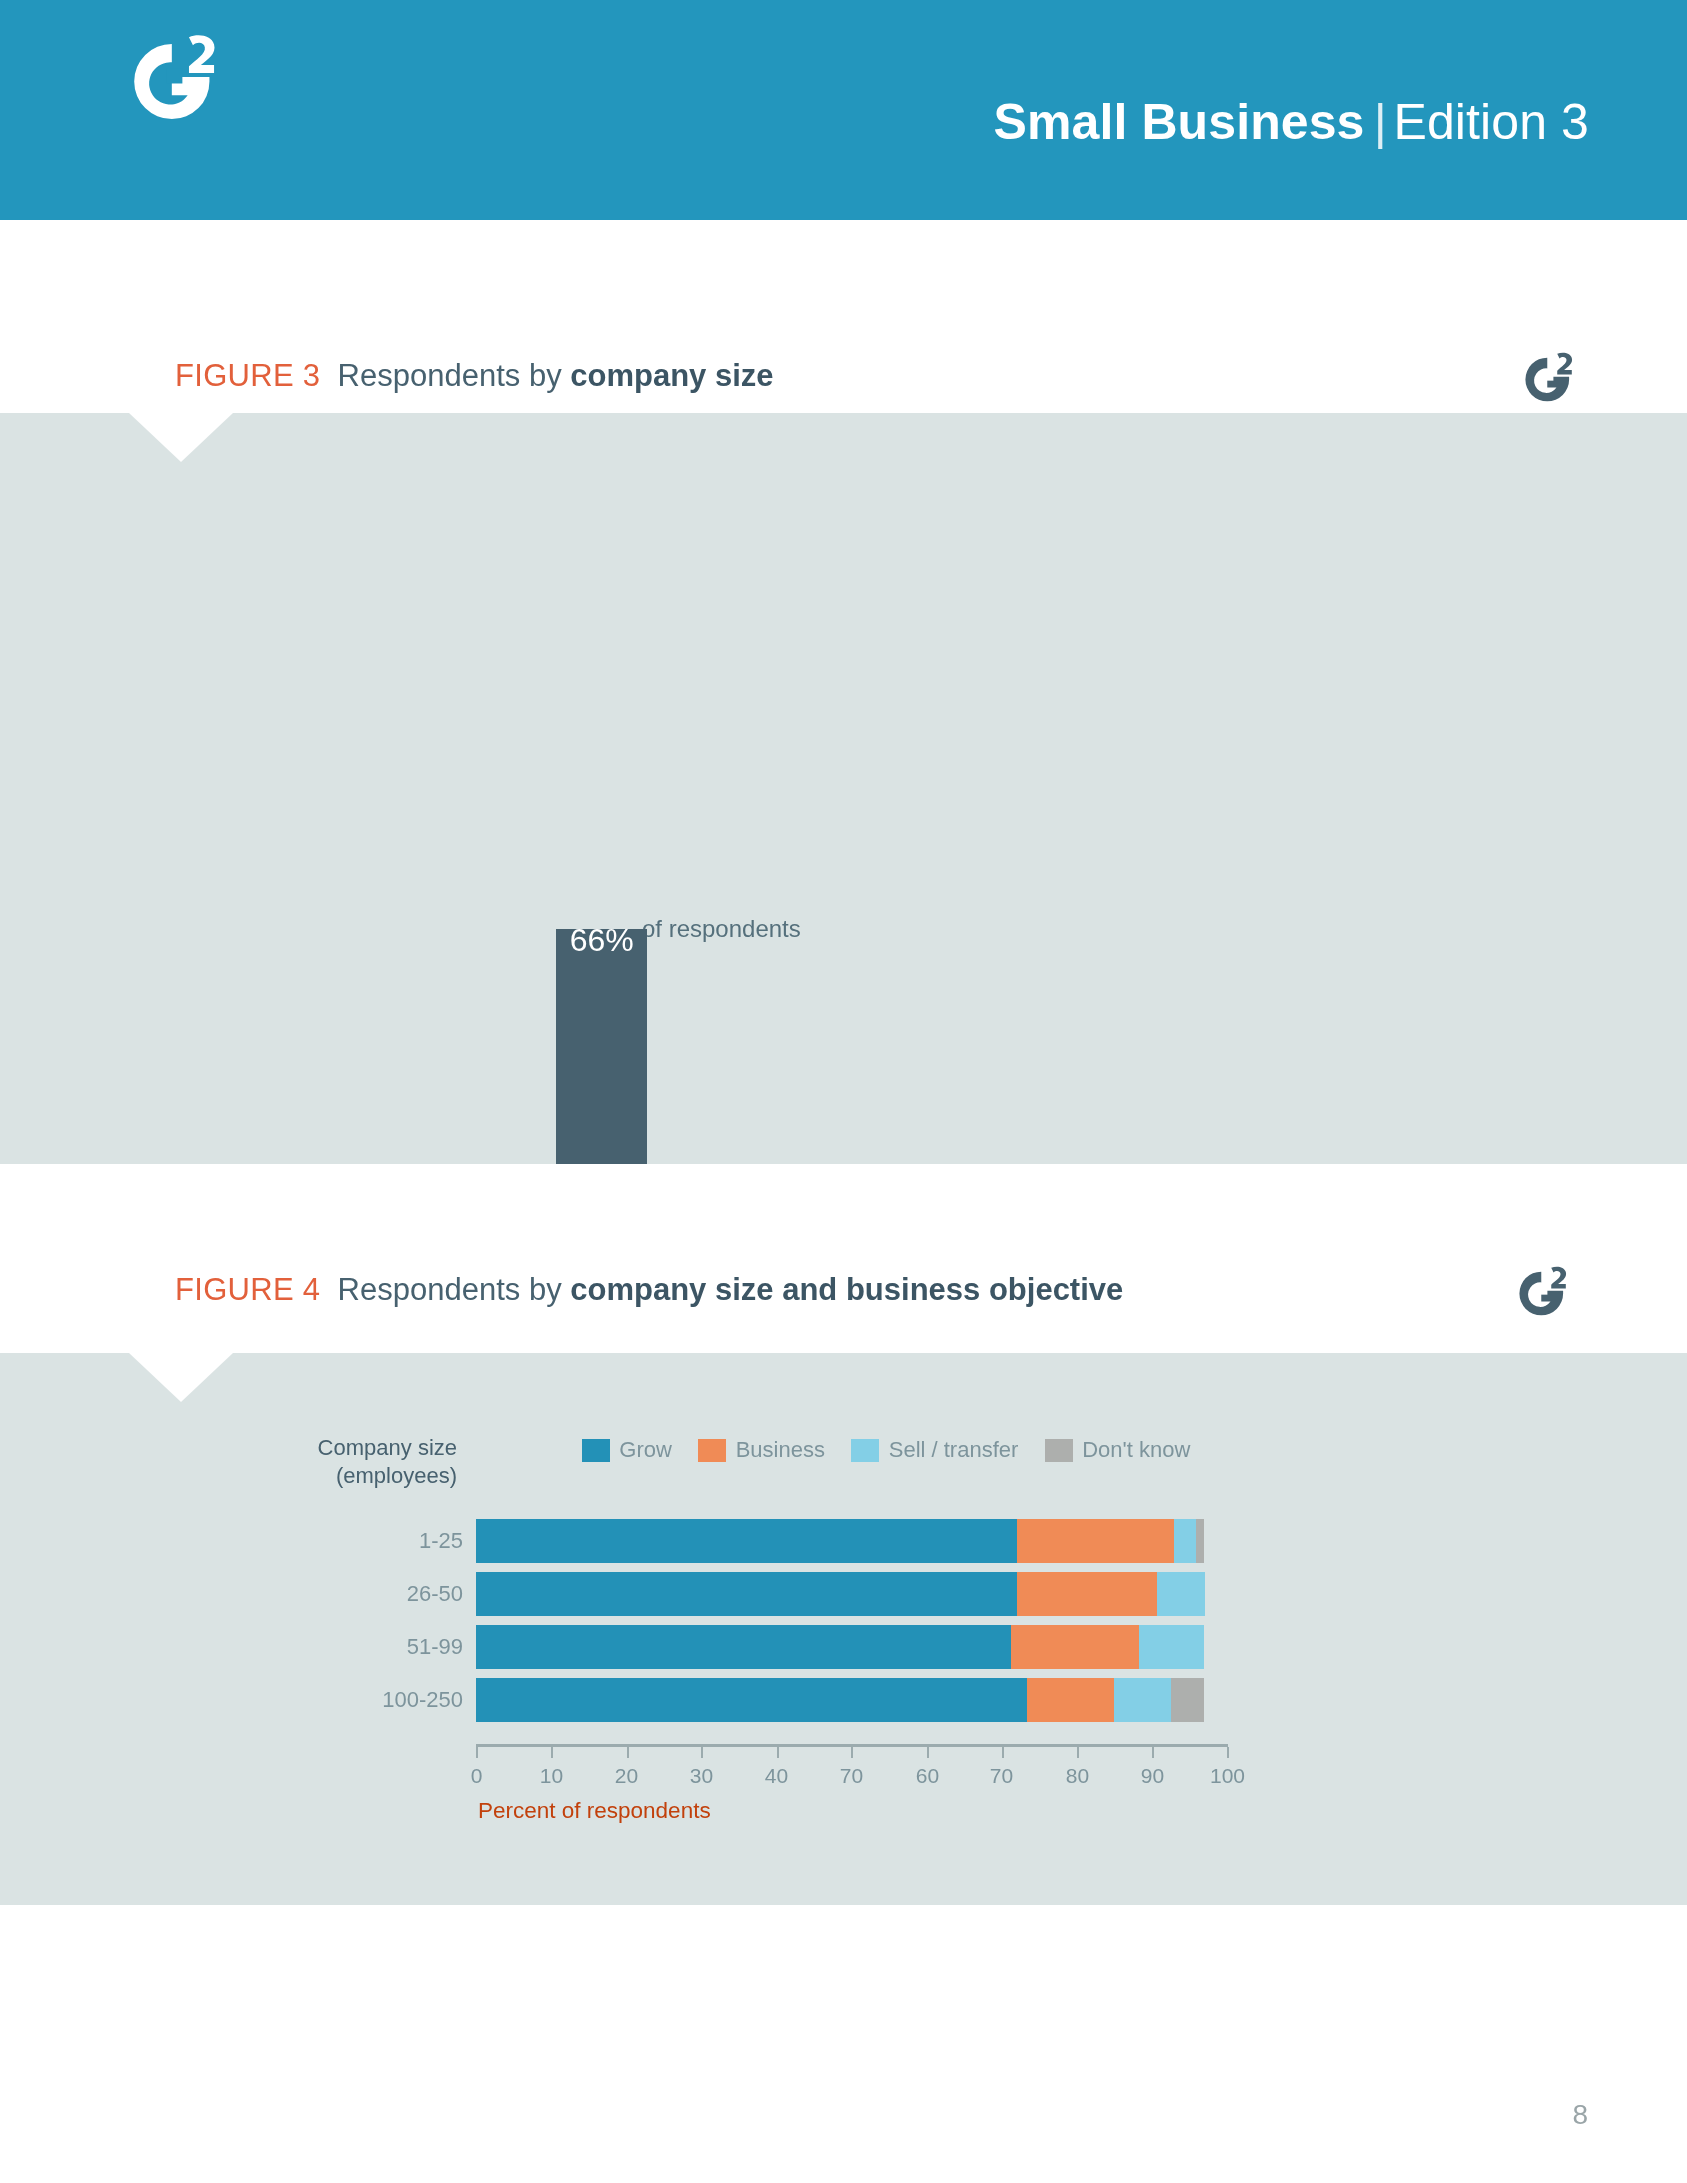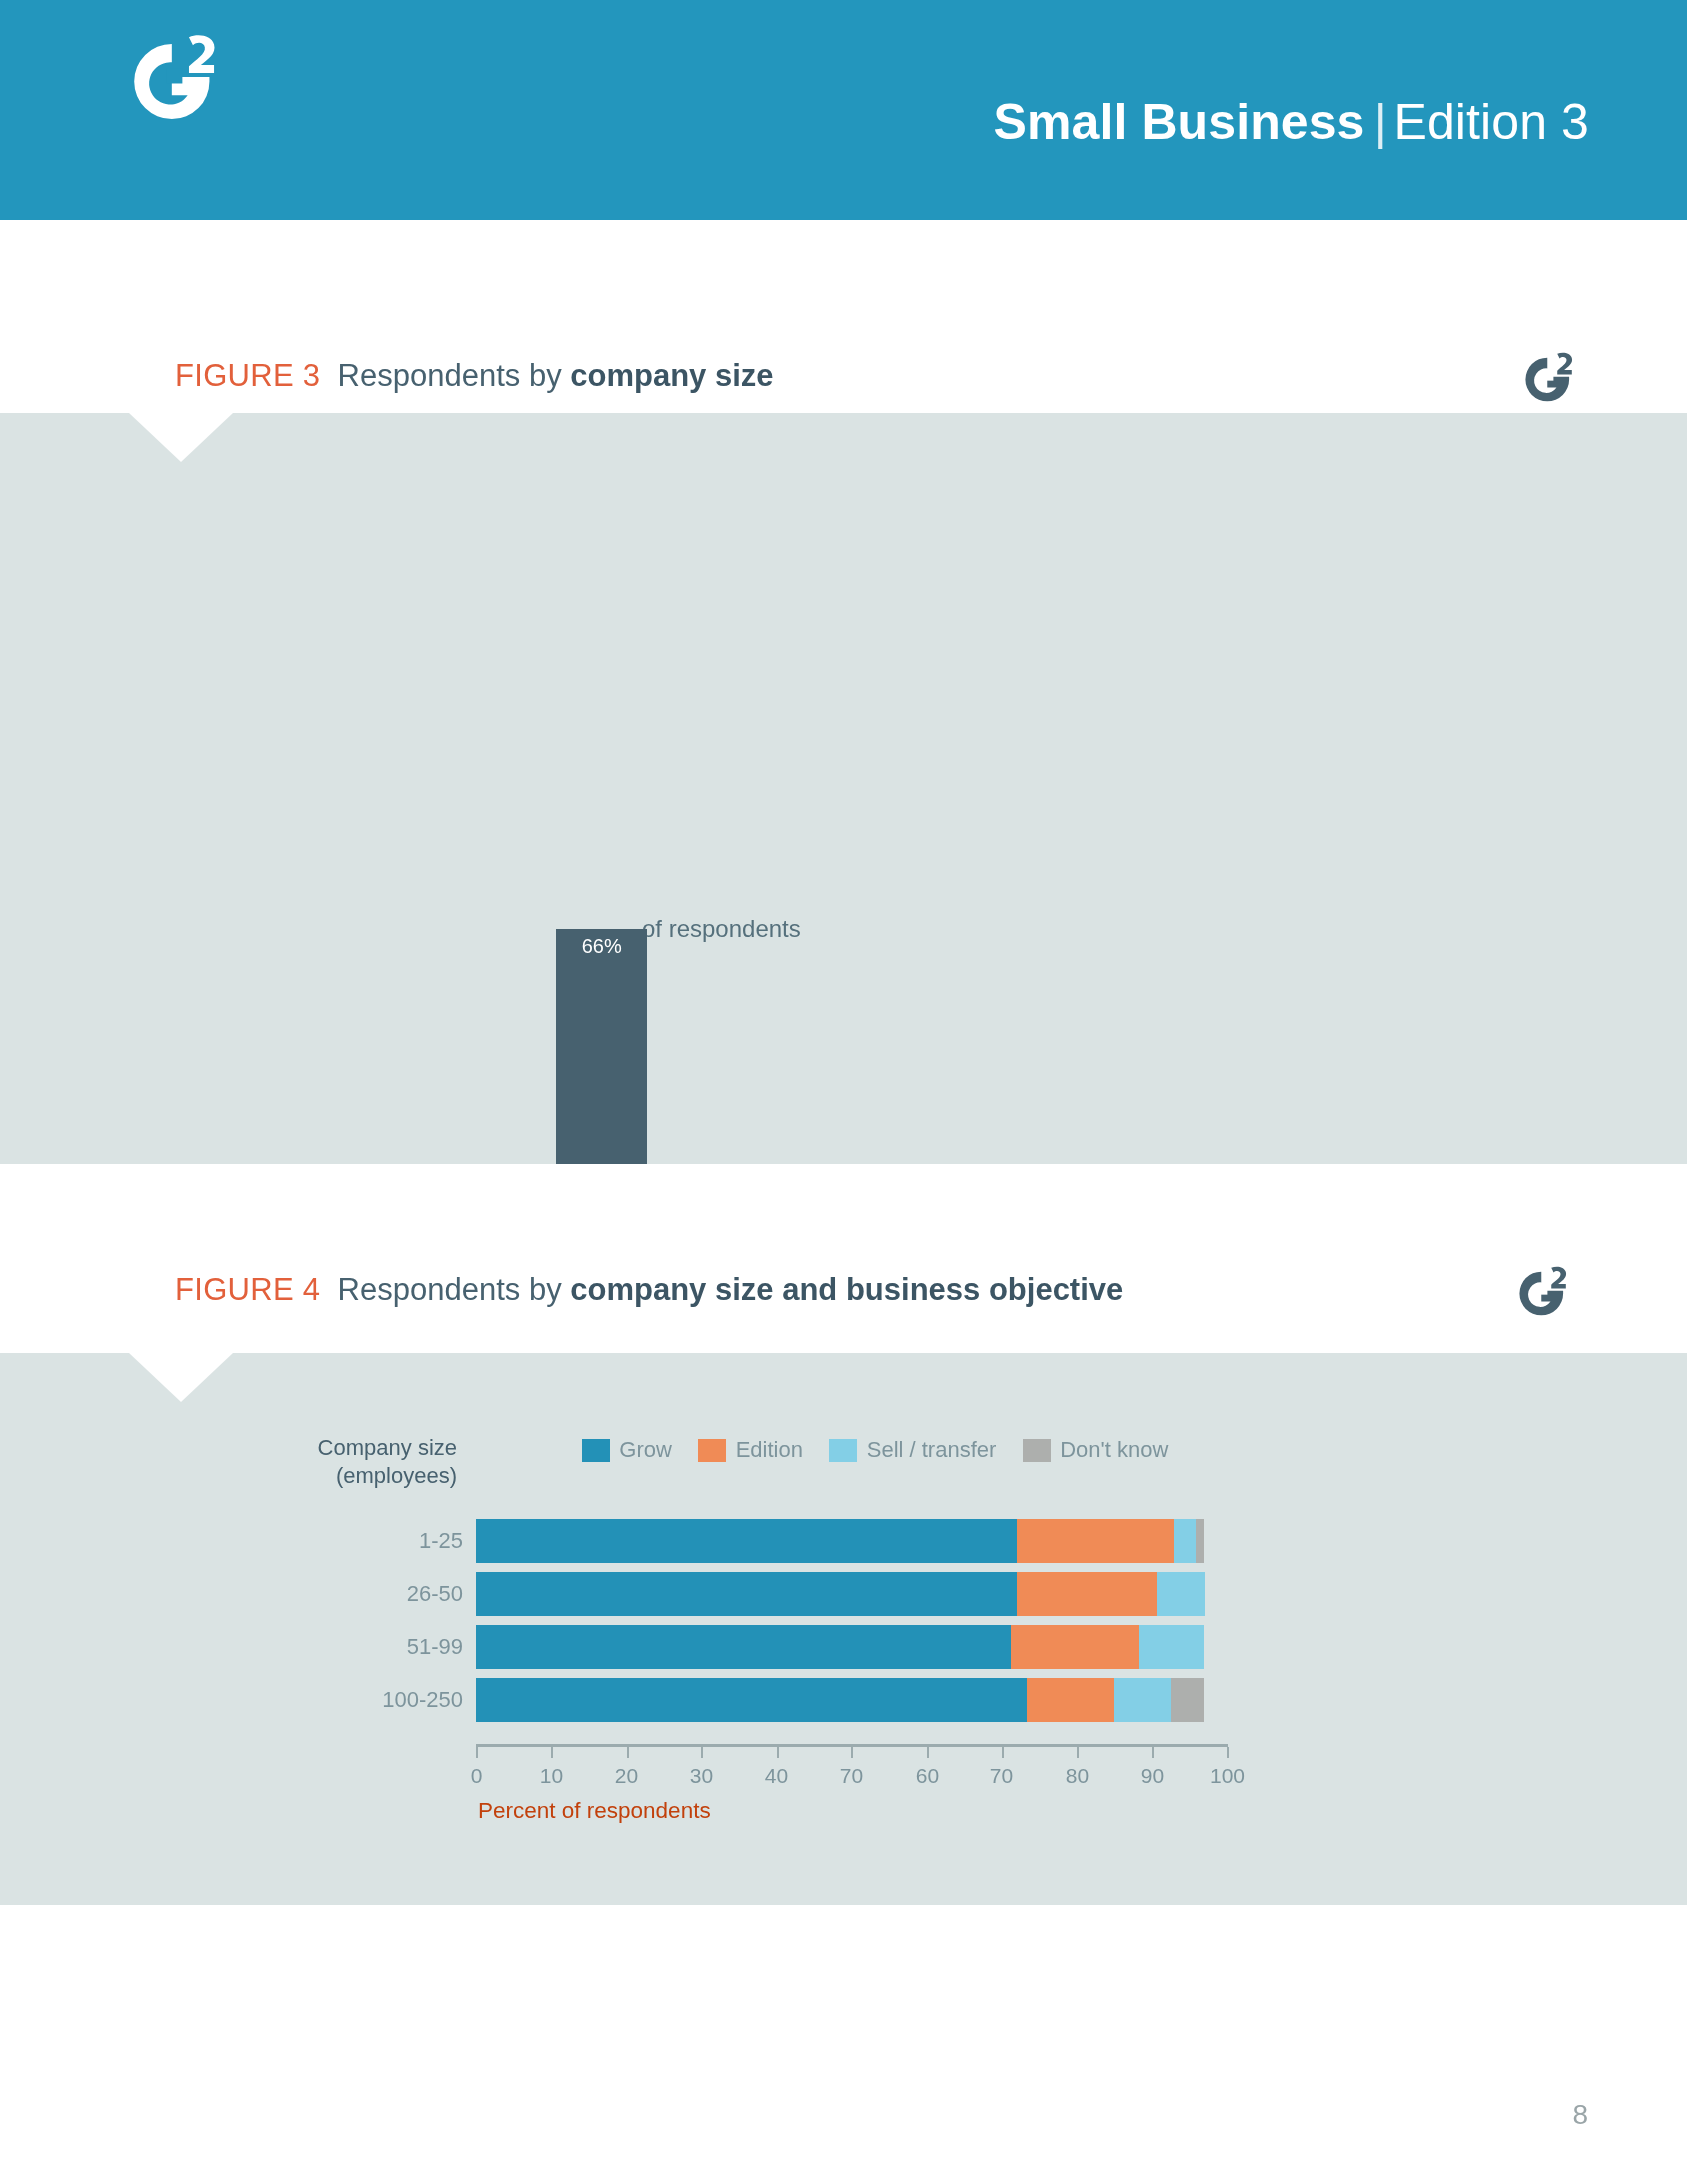--- a/index.html
+++ b/index.html
@@ -81,21 +81,21 @@
   }
   .col-group{
     position:absolute;bottom:2.6px;width:91px;
   }
   .col-bar{
     position:absolute;bottom:0;left:0;width:91px;
     background:#47616F;
   }
   .col-value{
     position:absolute;left:0;width:91px;text-align:center;
-    color:#ffffff;font-size:20px;line-height:1;
+    color:#ffffff;font-size:32px;line-height:1;
     font-weight:400;
   }
   .col-tick{
     position:absolute;top:5.3px;left:-13.2px;width:118px;text-align:center;
     color:#7D949C;font-size:22px;line-height:1;white-space:nowrap;
   }
   .col-annotation{
     position:absolute;left:642px;top:504px;
     color:#55707C;font-size:24px;line-height:1;white-space:nowrap;
   }
@@ -243,21 +243,21 @@
     <span>(employees)</span>
   </div>
 
   <div class="legend">
     <div class="legend-item">
       <span class="legend-swatch" style="background:#2391B7;"></span>
       <span class="legend-label">Grow</span>
     </div>
     <div class="legend-item">
       <span class="legend-swatch" style="background:#F08B56;"></span>
-      <span class="legend-label">Edition</span>
+      <span class="legend-label">Business</span>
     </div>
     <div class="legend-item">
       <span class="legend-swatch" style="background:#83CFE6;"></span>
       <span class="legend-label">Sell / transfer</span>
     </div>
     <div class="legend-item">
       <span class="legend-swatch" style="background:#ADAFAD;"></span>
       <span class="legend-label">Don't know</span>
     </div>
   </div>

